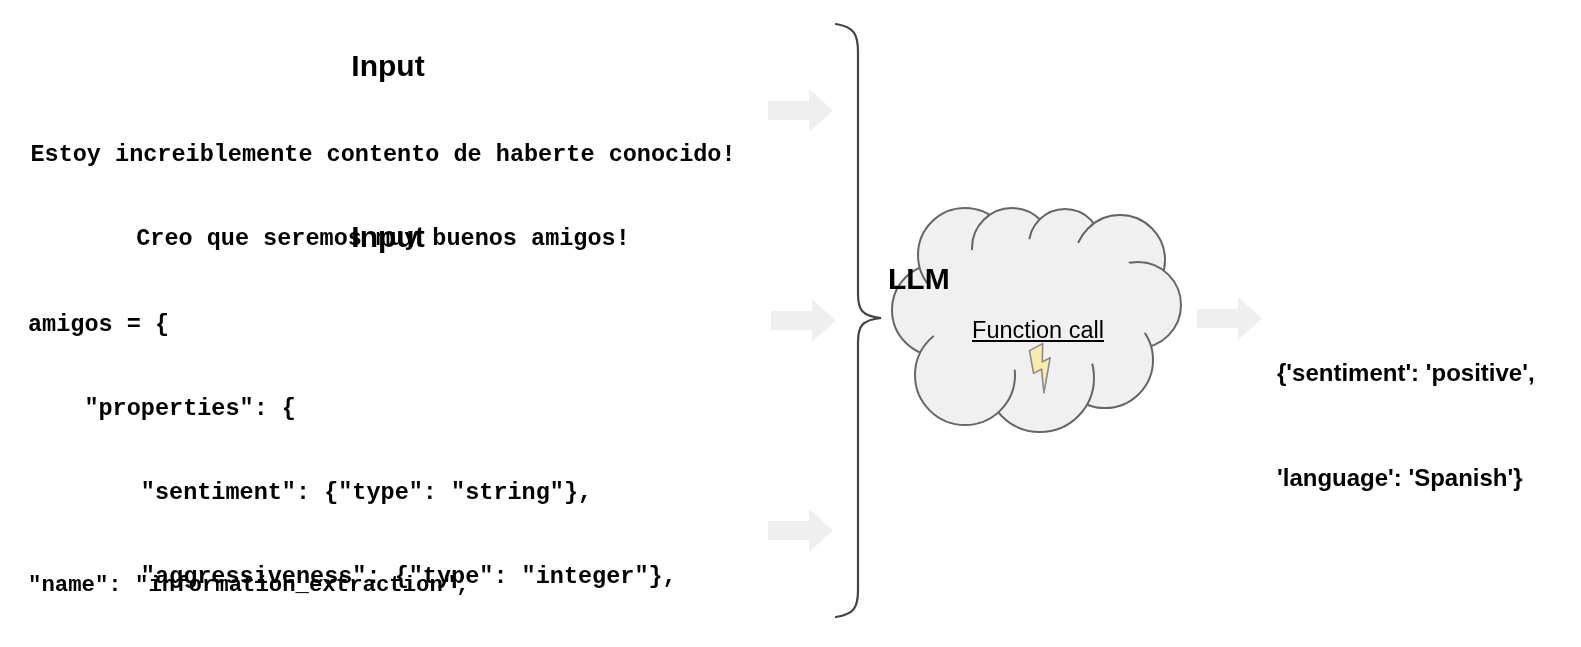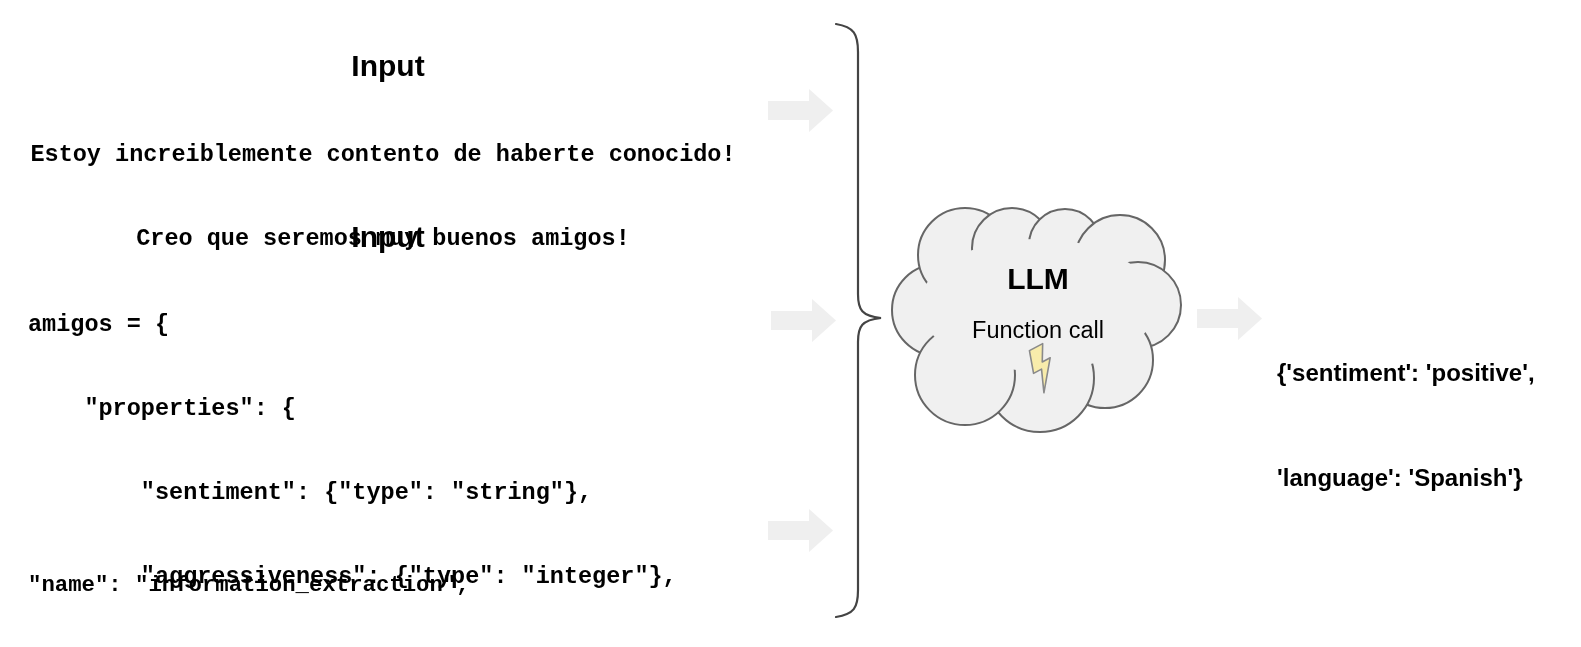--- a/index.html
+++ b/index.html
@@ -29,24 +29,24 @@
   .function-code{left:28px;top:489px;font-size:22.3px;line-height:38.5px;}
   .arrow{position:absolute;width:66px;height:45px;}
   .arrow polygon{fill:var(--arrow);}
   .brace{position:absolute;left:828px;top:22px;}
   .brace path{fill:none;stroke:var(--brace);stroke-width:2.2;stroke-linecap:round;}
   .cloud-wrap{position:absolute;left:888px;top:205px;width:300px;height:230px;}
   .cloud-wrap svg.cloud{position:absolute;left:0;top:0;}
   .cloud circle,.cloud ellipse{fill:var(--cloud_fill);}
   .cloud circle{stroke:var(--cloud_stroke);stroke-width:2;}
   .cloud ellipse{stroke:none;}
-  .llm-title{position:absolute;left:0;top:57px;width:300px;text-align:center;
+  .llm-title{position:absolute;left:0;top:57px;width:300px;
     font-size:30px;font-weight:bold;line-height:34px;}
   .llm-sub{position:absolute;left:0;top:110px;width:300px;text-align:center;
-    font-size:23.5px;font-weight:normal;line-height:30px;}
+    font-size:23.5px;font-weight:normal;line-height:30px;text-decoration:underline;}
   .bolt{position:absolute;left:128px;top:137px;}
   .bolt path{fill:var(--bolt_fill);stroke:var(--bolt_stroke);stroke-width:1.6;stroke-linejoin:round;}
   .output-text{
     position:absolute;left:1277px;top:285px;width:290px;
     font-size:24px;font-weight:bold;line-height:35px;white-space:pre;
   }
   .t-input{top:47px;}
   .t-schema{top:218px;}
   .t-function{top:457px;}
   .a1{left:768px;top:88px;}

